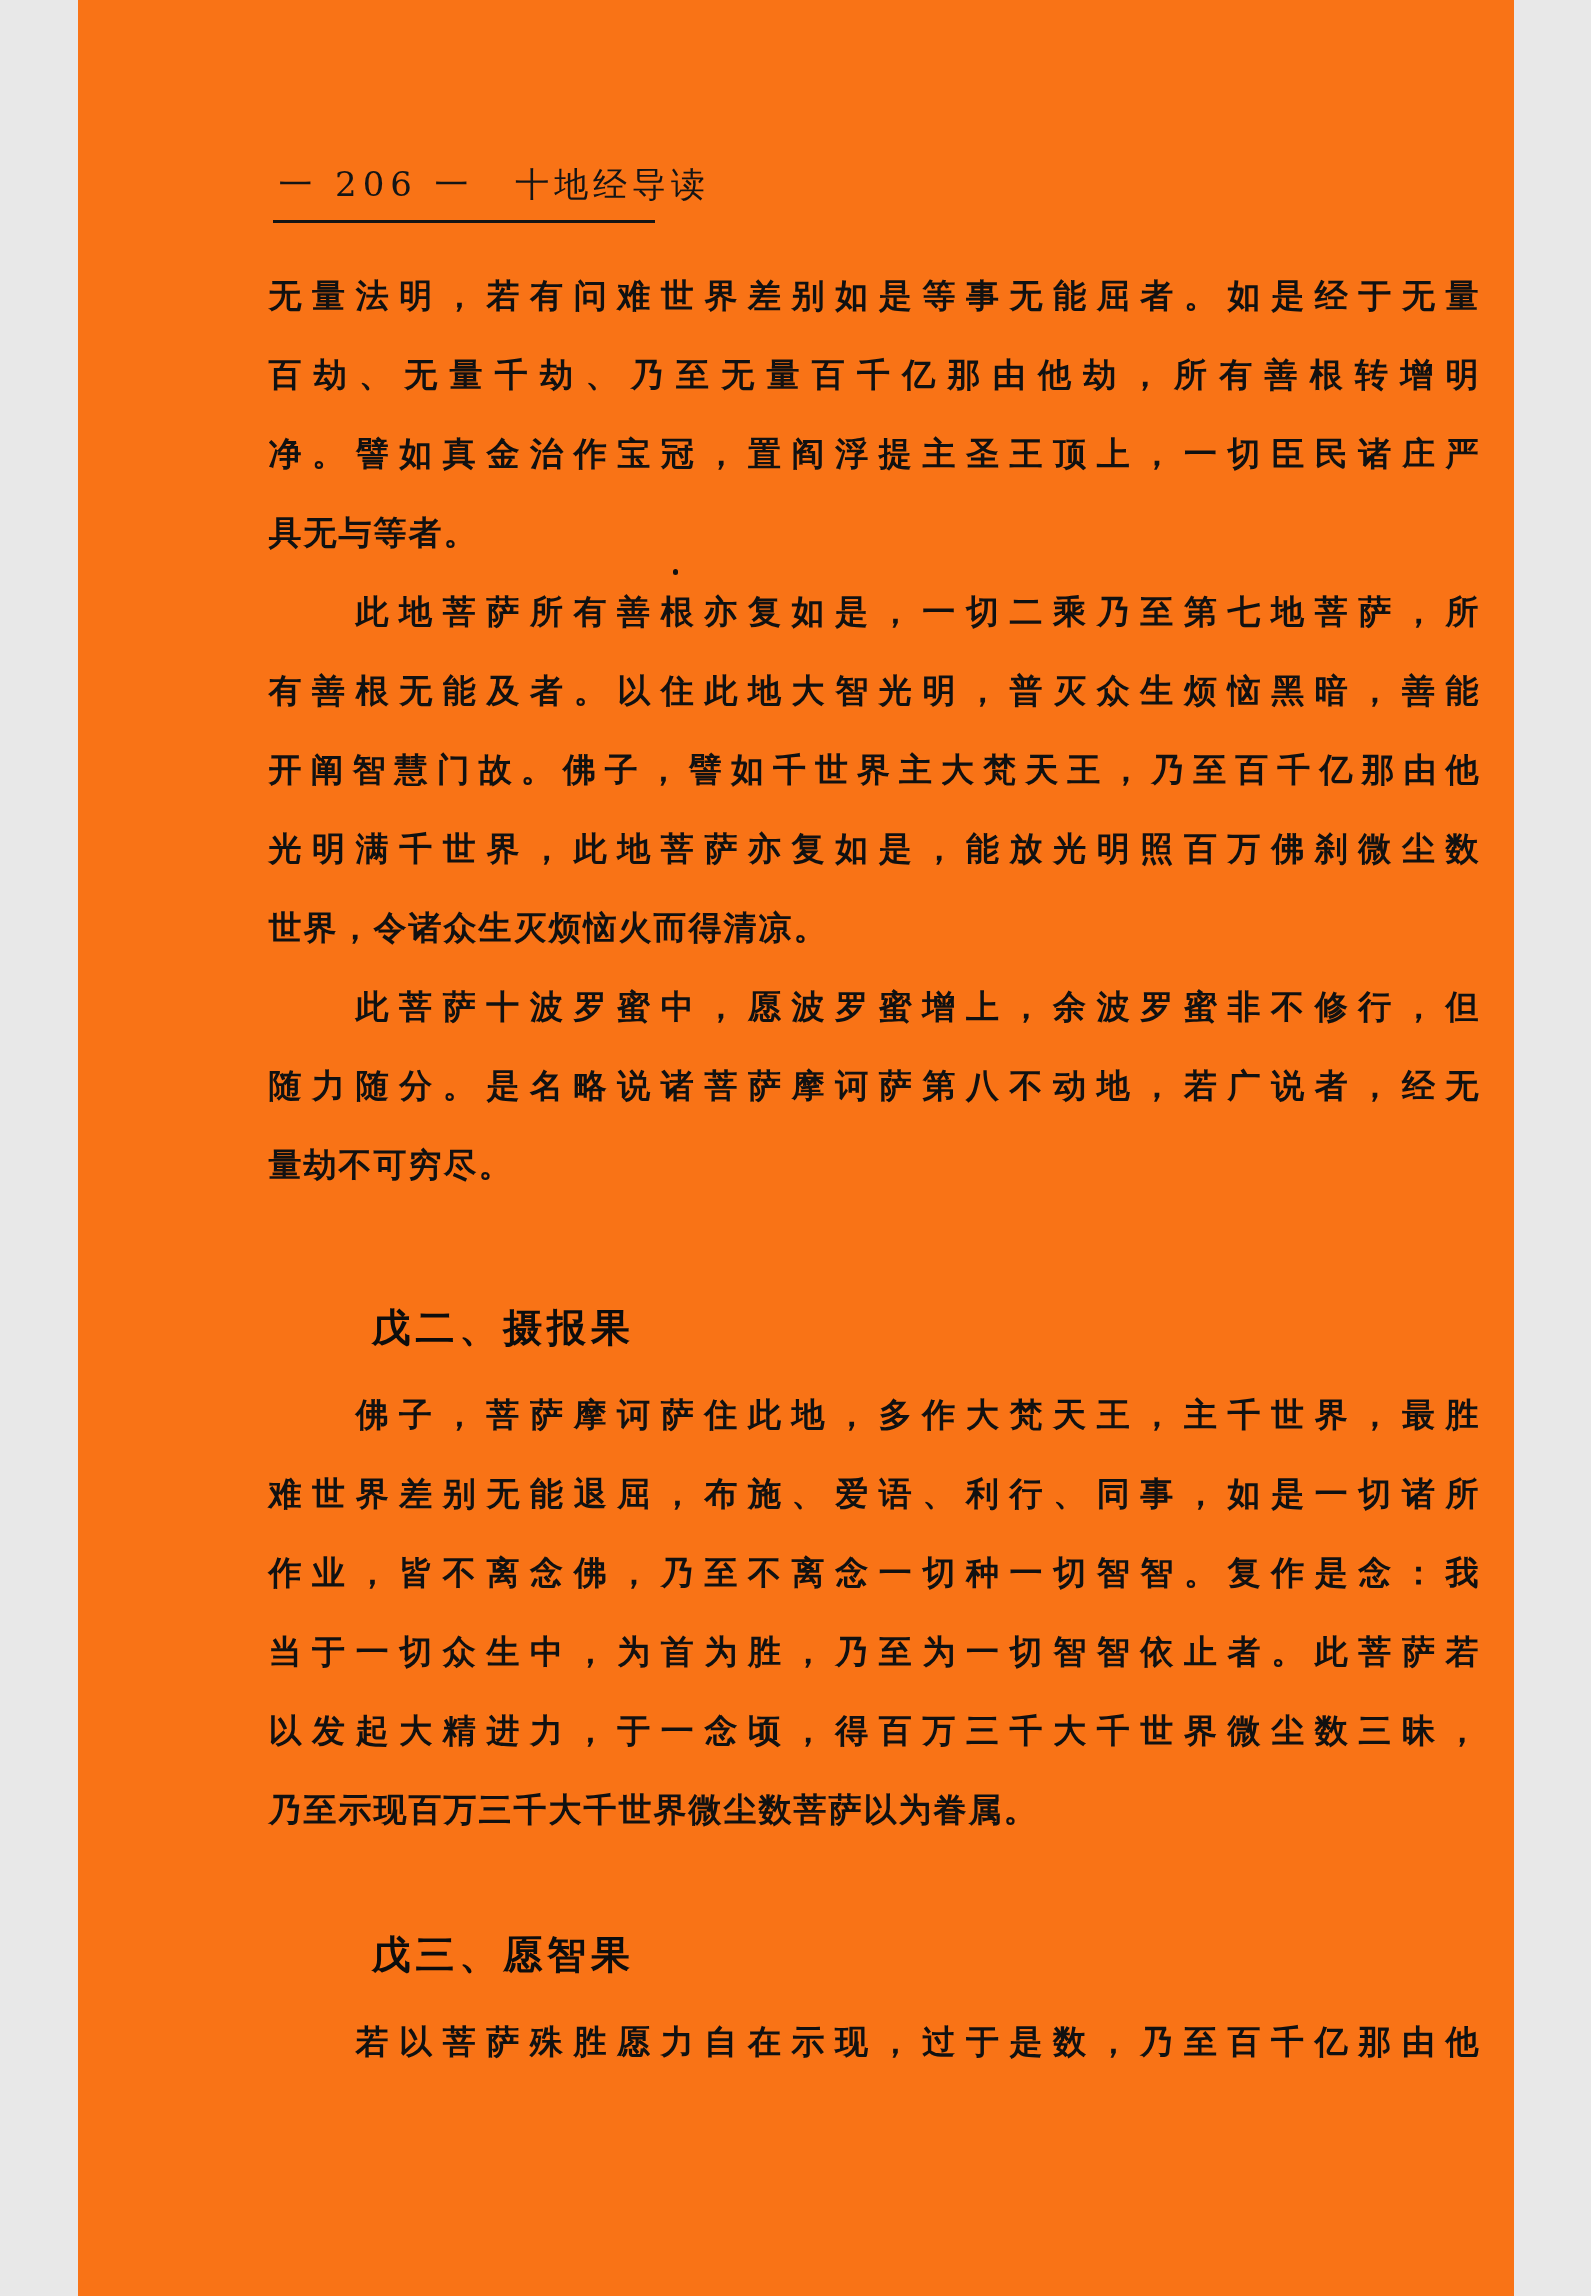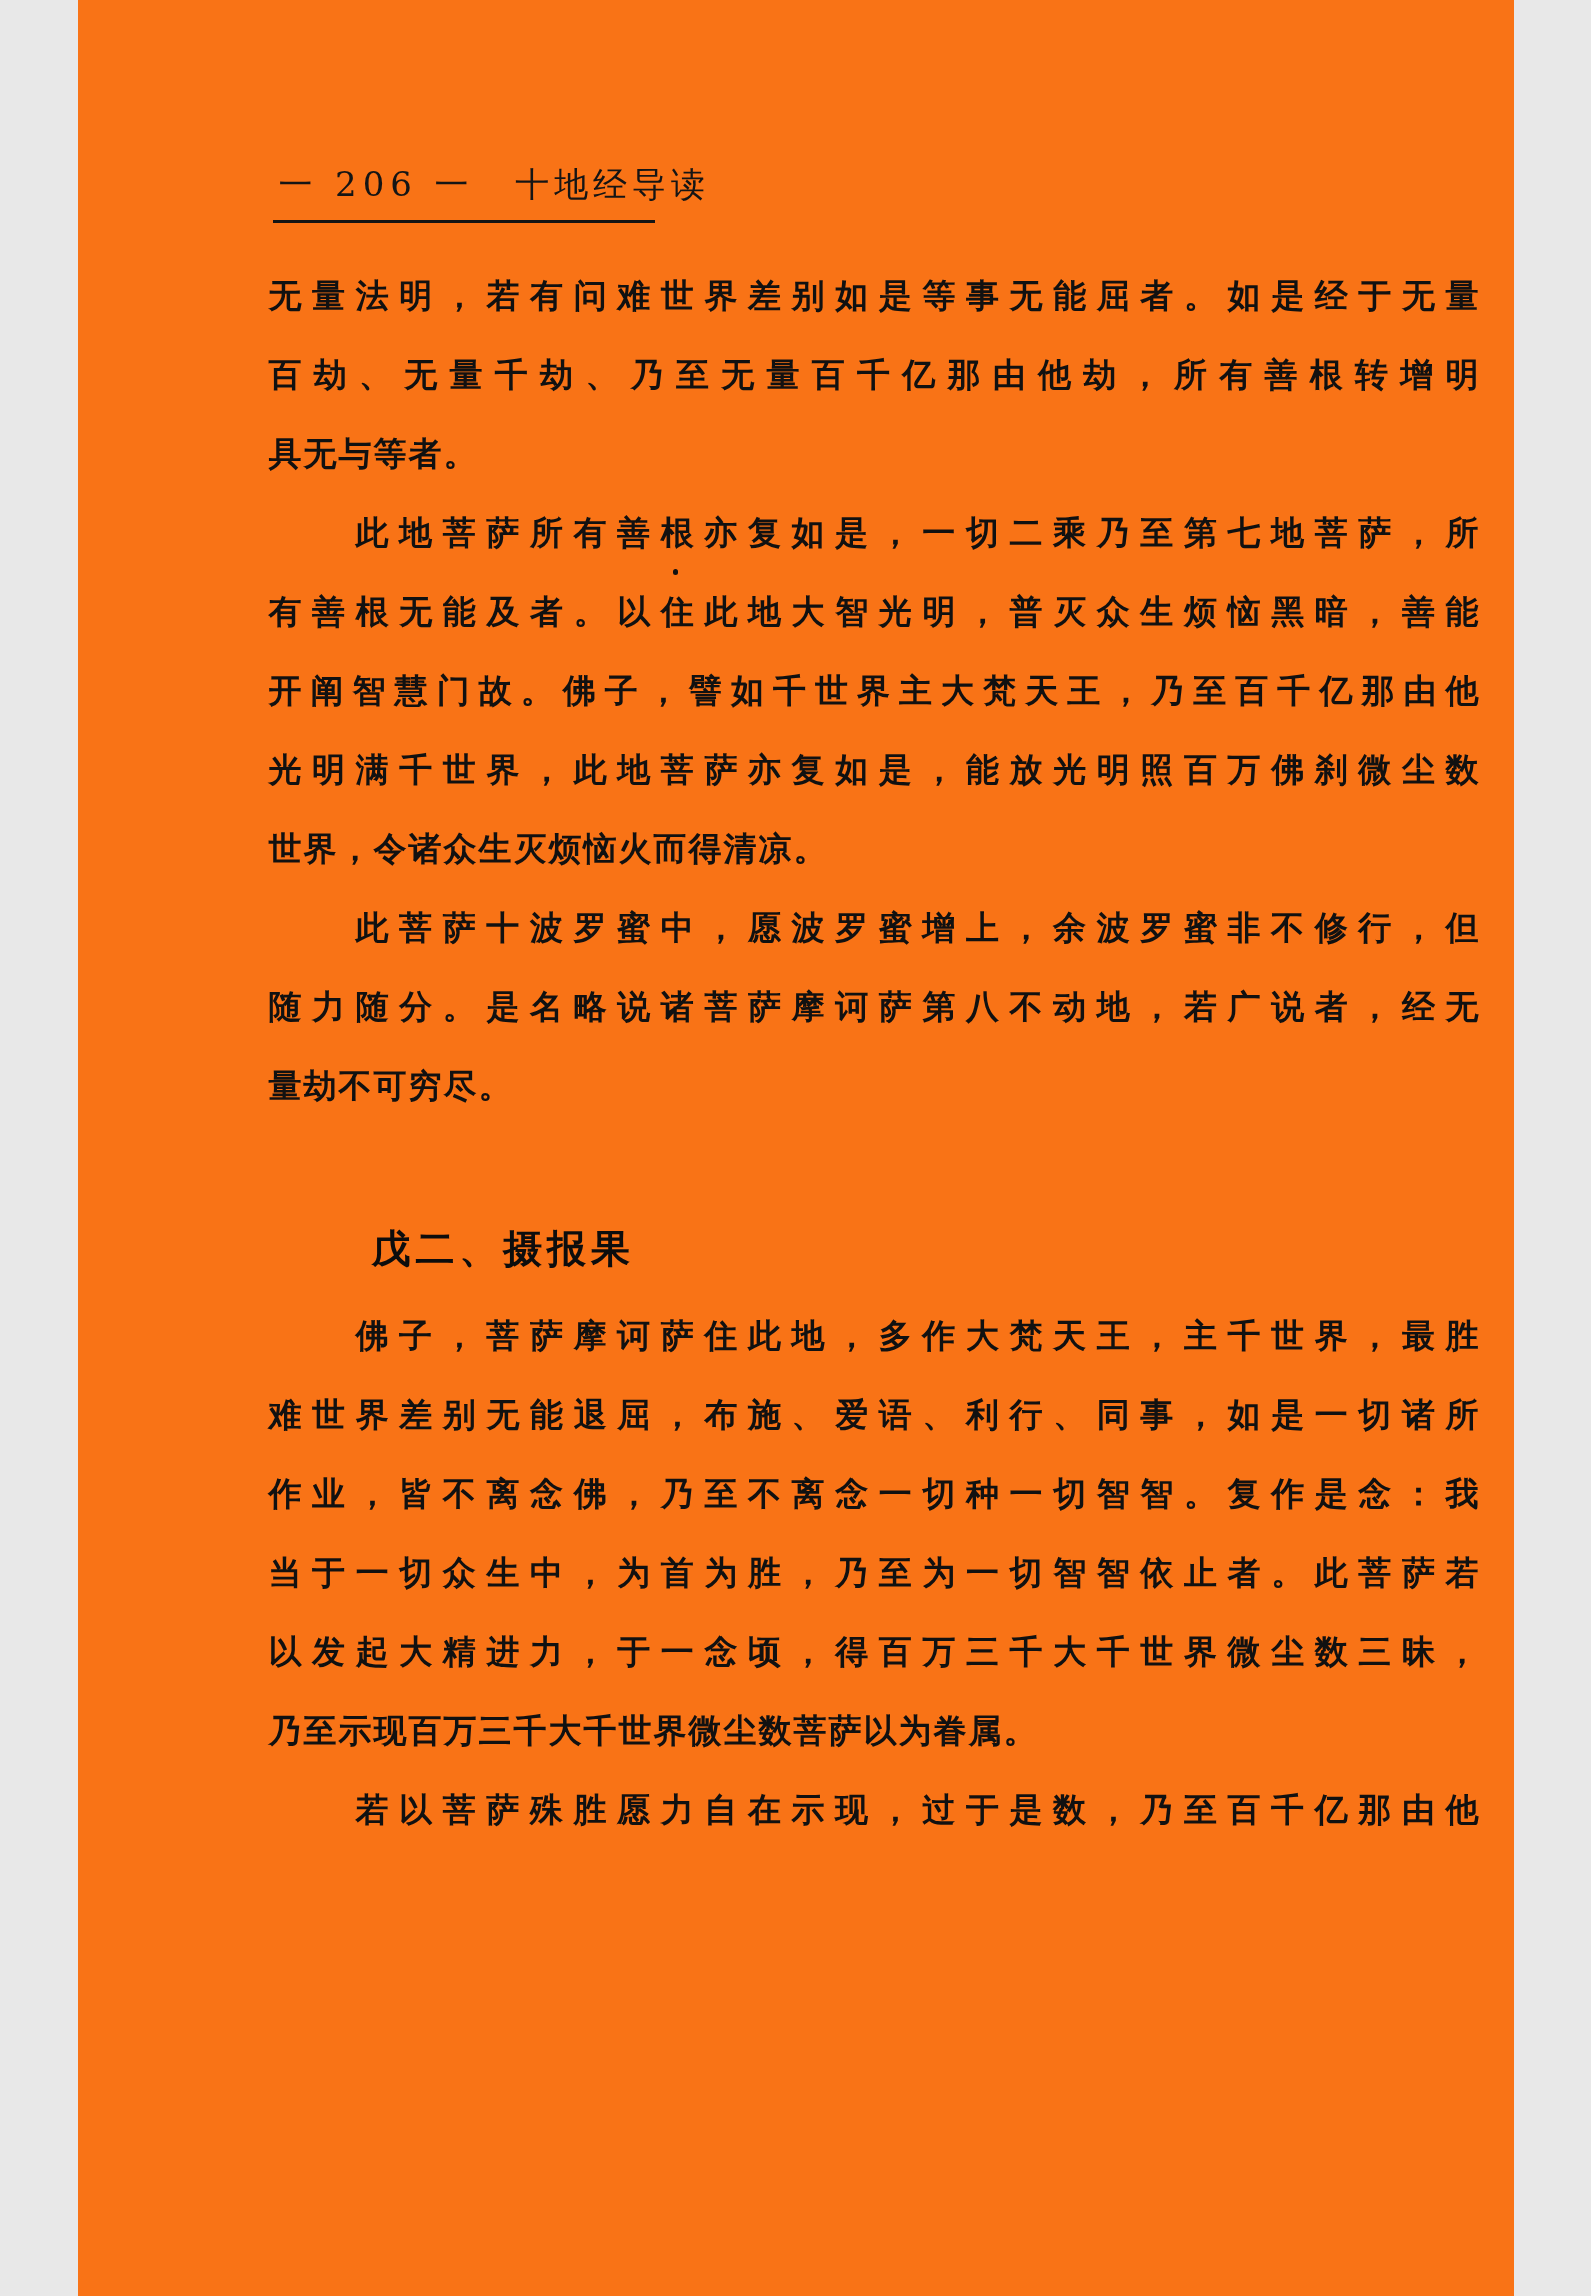--- a/index.html
+++ b/index.html
@@ -96,20 +96,21 @@
     <span class="booktitle">十地经导读</span>
   </div>
   <div class="header-rule"></div>
 
   <div class="scan-dot"></div>
 
   <div class="body-text">
       <div>
         <div class="line full">无量法明，若有问难世界差别如是等事无能屈者。如是经于无量</div>
         <div class="line full">百劫、无量千劫、乃至无量百千亿那由他劫，所有善根转增明</div>
+        <div class="line full">净。譬如真金治作宝冠，置阎浮提主圣王顶上，一切臣民诸庄严</div>
         <div class="line">具无与等者。</div>
       </div>
       <div>
         <div class="line full indent">此地菩萨所有善根亦复如是，一切二乘乃至第七地菩萨，所</div>
         <div class="line full">有善根无能及者。以住此地大智光明，普灭众生烦恼黑暗，善能</div>
         <div class="line full">开阐智慧门故。佛子，譬如千世界主大梵天王，乃至百千亿那由他</div>
         <div class="line full">光明满千世界，此地菩萨亦复如是，能放光明照百万佛刹微尘数</div>
         <div class="line">世界，令诸众生灭烦恼火而得清凉。</div>
       </div>
       <div>
@@ -119,19 +120,20 @@
       </div>
       <div class="heading h-first">戊二、摄报果</div>
       <div>
         <div class="line full indent">佛子，菩萨摩诃萨住此地，多作大梵天王，主千世界，最胜</div>
         <div class="line full">难世界差别无能退屈，布施、爱语、利行、同事，如是一切诸所</div>
         <div class="line full">作业，皆不离念佛，乃至不离念一切种一切智智。复作是念：我</div>
         <div class="line full">当于一切众生中，为首为胜，乃至为一切智智依止者。此菩萨若</div>
         <div class="line full">以发起大精进力，于一念顷，得百万三千大千世界微尘数三昧，</div>
         <div class="line">乃至示现百万三千大千世界微尘数菩萨以为眷属。</div>
       </div>
+      <div class="heading h-second">戊三、愿智果</div>
       <div>
         <div class="line full indent">若以菩萨殊胜愿力自在示现，过于是数，乃至百千亿那由他</div>
       </div>
     </div>
 
 </div>
 
 
 </body></html>

